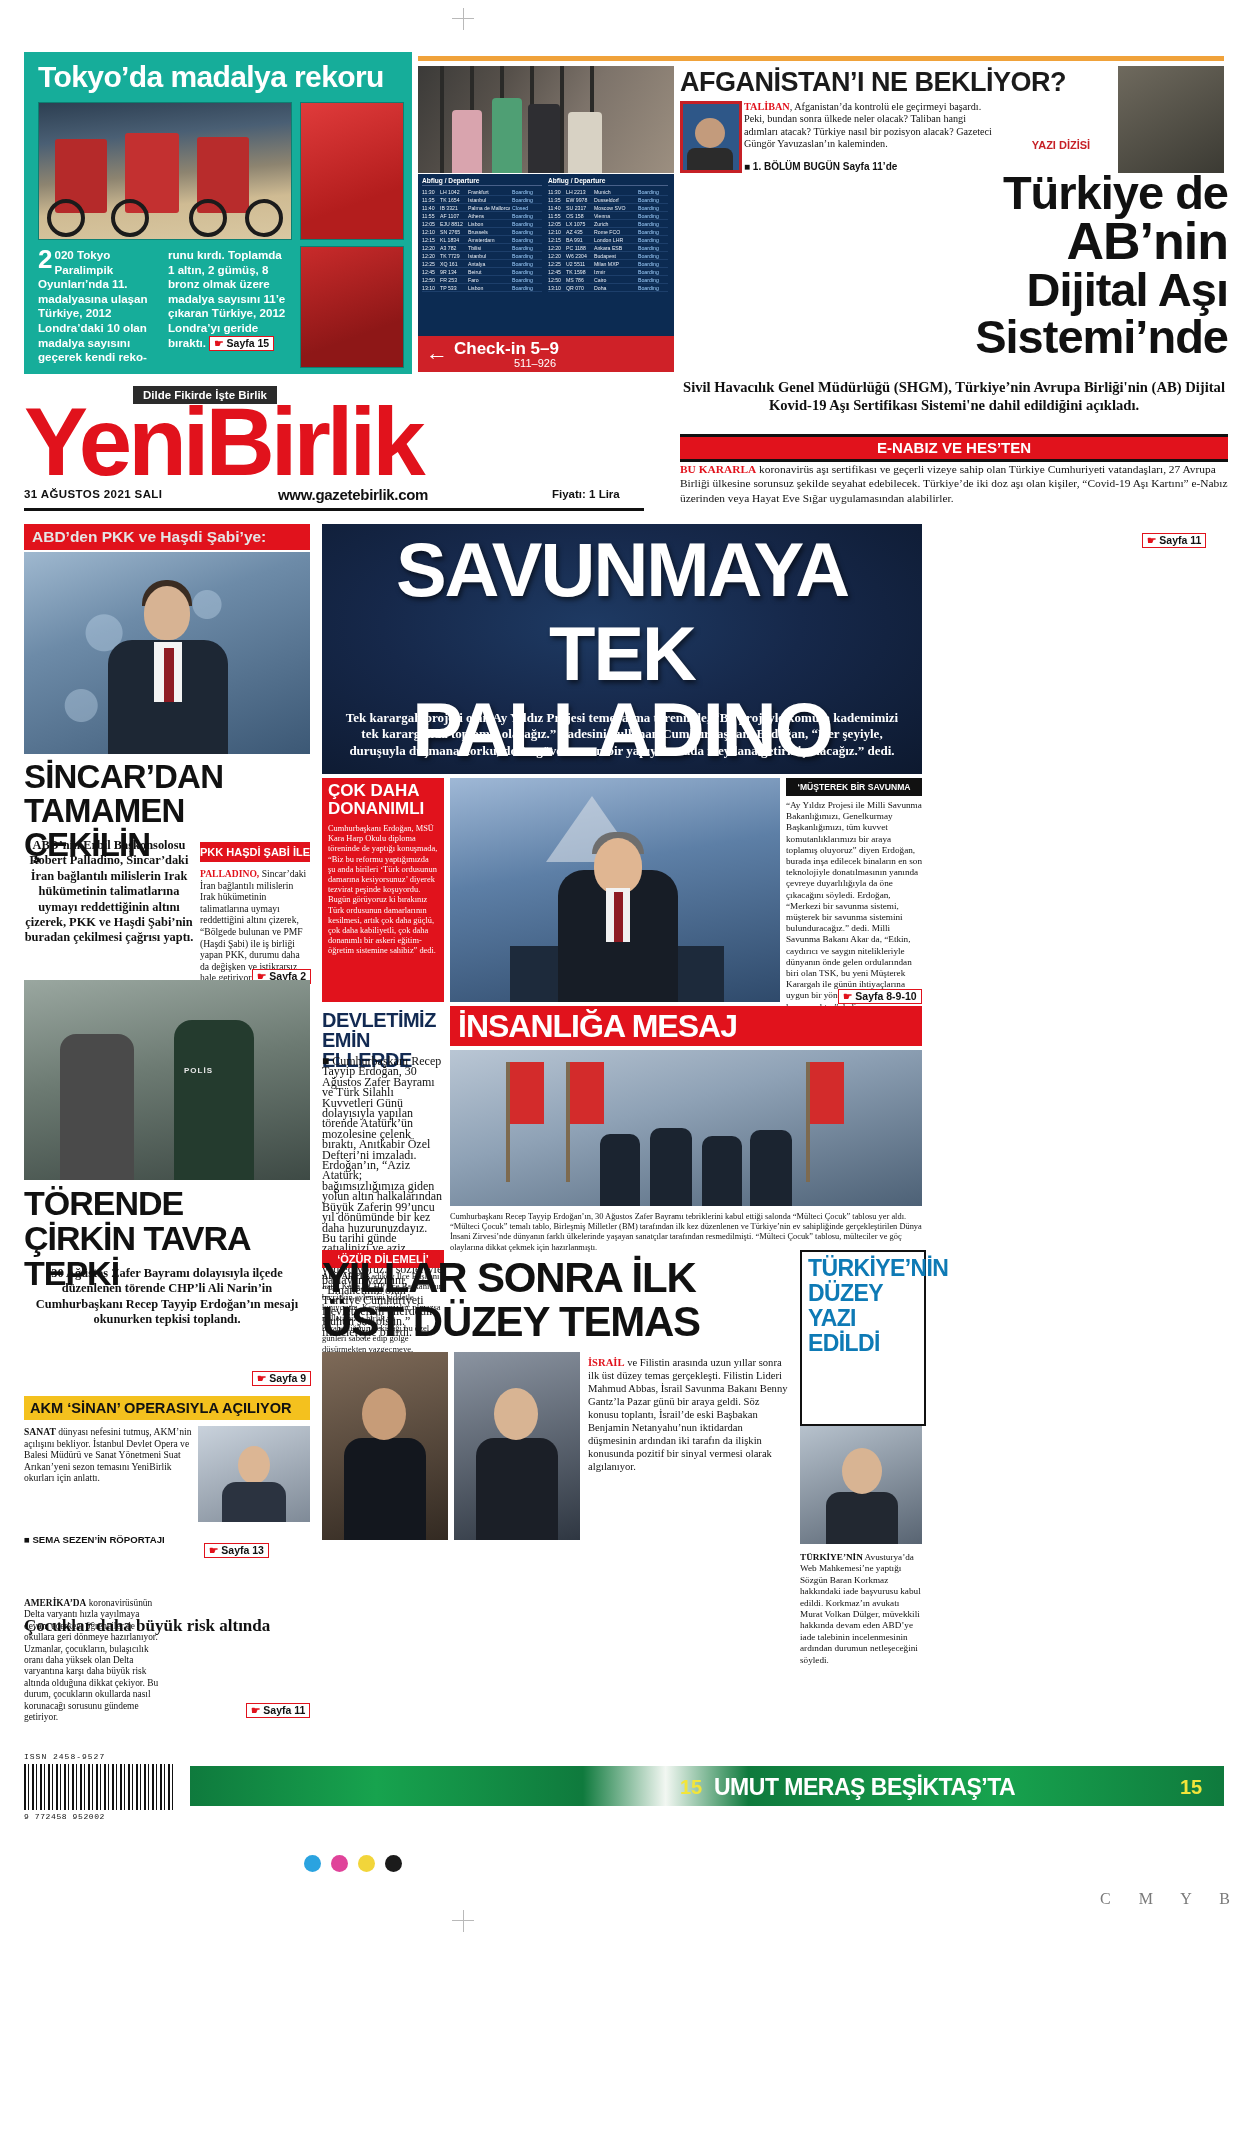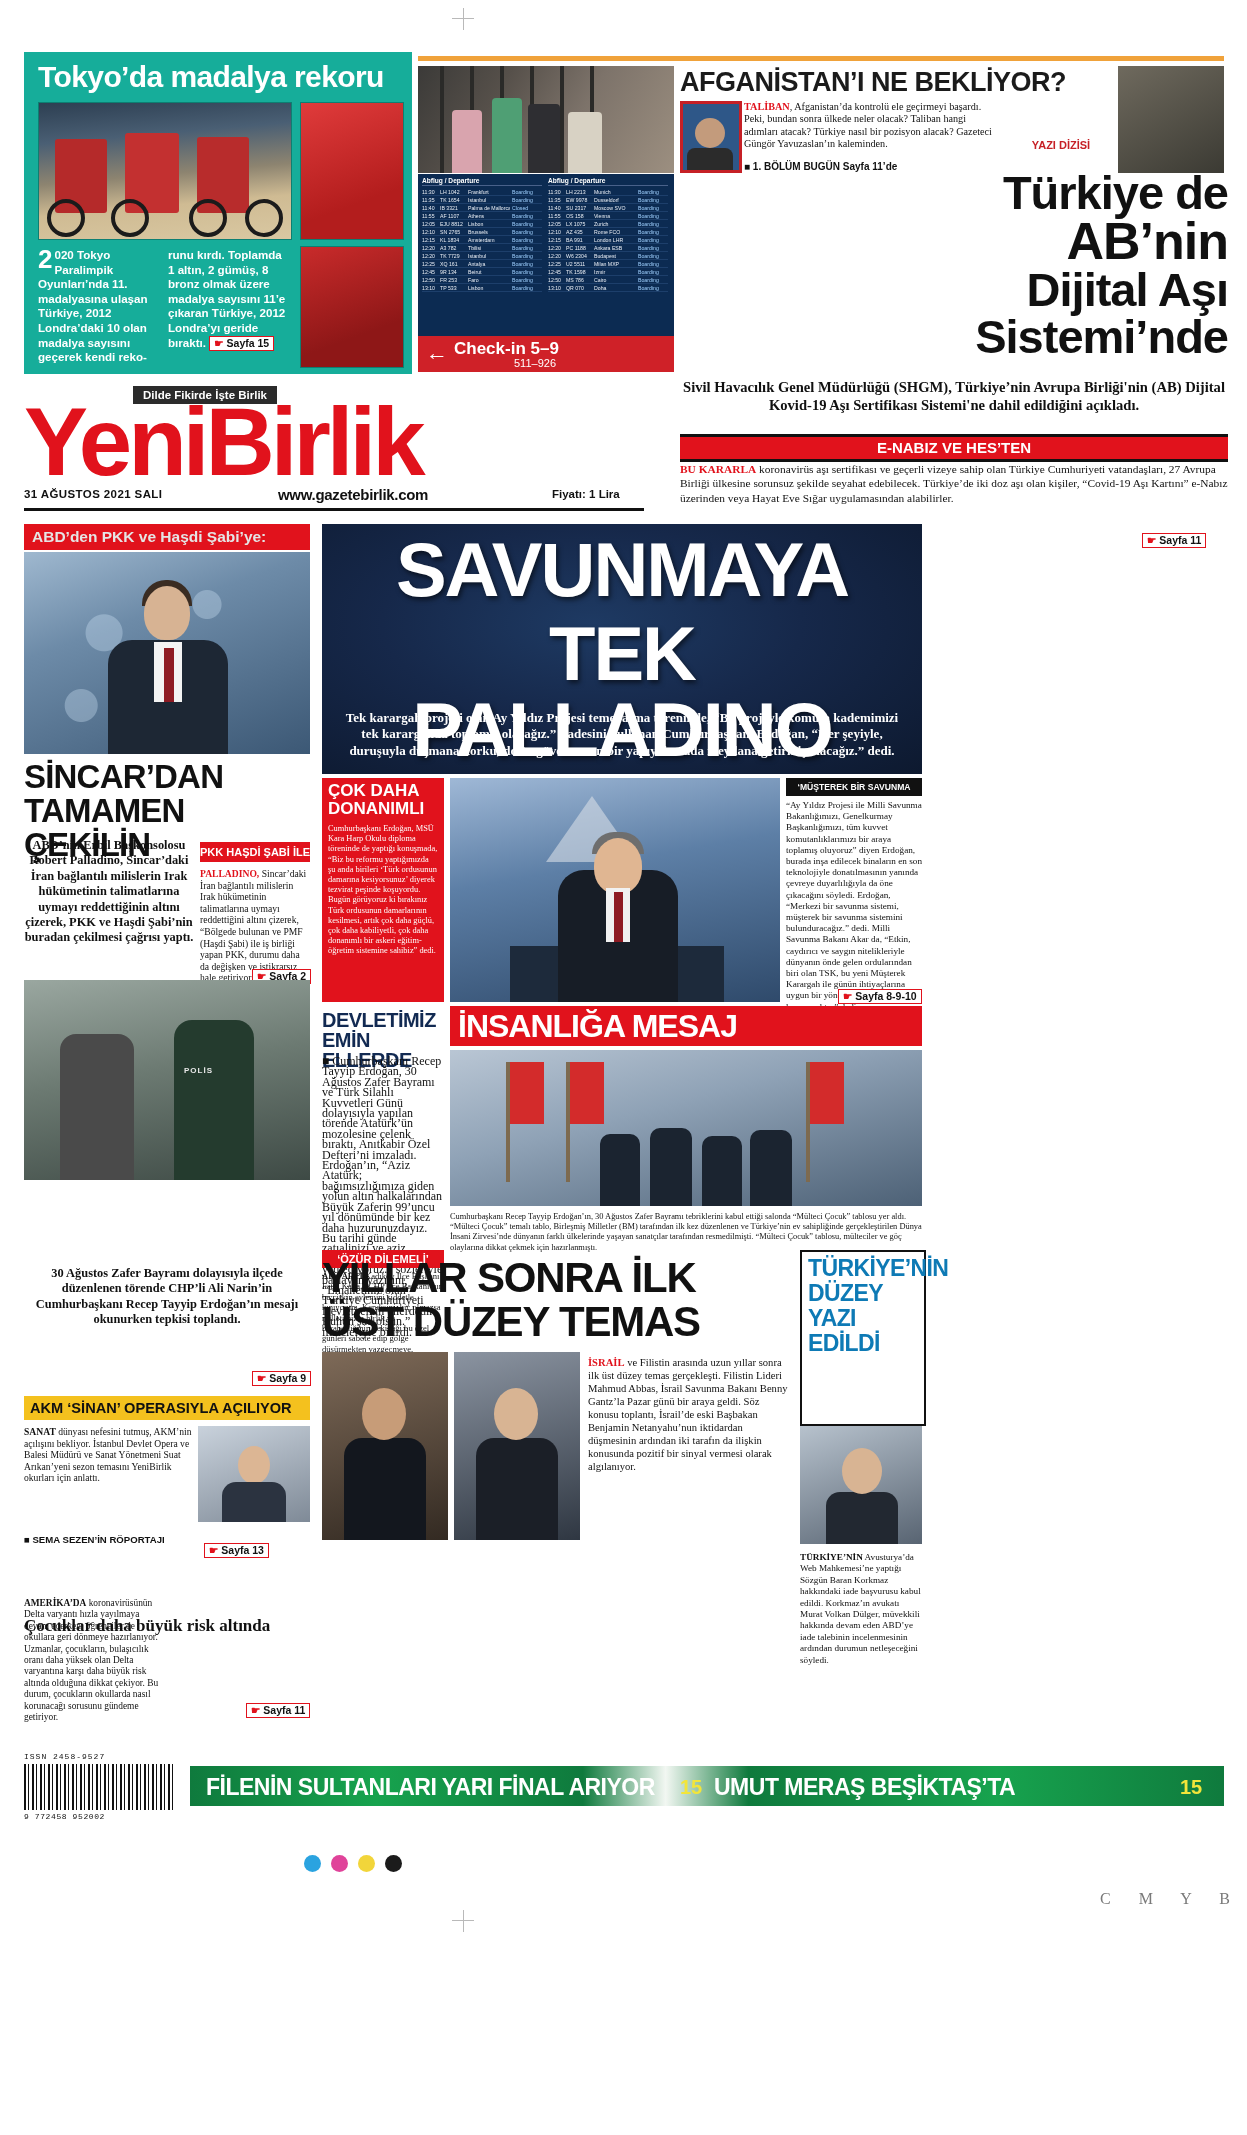--- a/index.html
+++ b/index.html
@@ -544,20 +544,24 @@
     <div class="grp" style="left:252px;top:86px;width:40px;height:70px;"></div>
     <div class="grp" style="left:300px;top:80px;width:42px;height:76px;"></div>
   </div>
   <div class="abs serif" id="insan-cap">Cumhurbaşkanı Recep Tayyip Erdoğan’ın, 30 Ağustos Zafer Bayramı tebriklerini kabul ettiği salonda “Mülteci Çocuk” tablosu yer aldı. “Mülteci Çocuk” temalı tablo, Birleşmiş Milletler (BM) tarafından ilk kez düzenlenen ve Türkiye’nin ev sahipliğinde gerçekleştirilen Dünya İnsani Zirvesi’nde dünyanın farklı ülkelerinde yaşayan sanatçılar tarafından resmedilmişti. “Mülteci Çocuk” tablosu, mülteciler ve göç olaylarına dikkat çekmek için hazırlanmıştı.</div>
 
   <div class="abs" id="tor-photo">
     <div class="civ"></div>
       <div class="cop"></div>
       <div class="polis">POLİS</div>
   </div>
+  <div class="abs" id="tor-head">
+    <div>TÖRENDE</div>
+    <div>ÇİRKİN TAVRA TEPKİ</div>
+  </div>
   <div class="abs serif" id="tor-body">30 Ağustos Zafer Bayramı dolayısıyla ilçede düzenlenen törende CHP’li Ali Narin’in Cumhurbaşkanı Recep Tayyip Erdoğan’ın mesajı okunurken tepkisi toplandı.</div>
   <div class="abs" style="left:252px;top:1368px;">
     <span class="sayfa"><i>☛</i> <span>Sayfa 9</span></span>
   </div>
 
   <div class="abs" id="akm-bar">
     <span>AKM ‘SİNAN’ OPERASIYLA AÇILIYOR</span>
   </div>
   <div class="abs serif" id="akm-body">
     <b>SANAT</b><span> dünyası nefesini tutmuş, AKM’nin açılışını bekliyor. İstanbul Devlet Opera ve Balesi Müdürü ve Sanat Yönetmeni Suat Arıkan’yeni sezon temasını YeniBirlik okurları için anlattı.</span>
@@ -608,21 +612,20 @@
       <div class="f"></div>
     </div>
   <div class="abs serif" id="tr-body">
     <b>TÜRKİYE’NİN</b><span> Avusturya’da Web Mahkemesi’ne yaptığı Sözgün Baran Korkmaz hakkındaki iade başvurusu kabul edildi. Korkmaz’ın avukatı Murat Volkan Dülger, müvekkili hakkında devam eden ABD’ye iade talebinin incelenmesinin ardından durumun netleşeceğini söyledi.</span>
   </div>
 
   <div class="abs" id="isrn">ISSN 2458-9527</div>
   <div class="abs" id="barcode"></div>
   <div class="abs" id="barcode-num">9 772458 952002</div>
   <div class="abs" id="sport-bar">
-    <span class="s1">FİLENİN SULTANLARI YARI FİNAL ARIYOR</span>
     <span class="pg15 g1">15</span>
     <span class="s2">UMUT MERAŞ BEŞİKTAŞ’TA</span>
     <span class="pg15 g2">15</span>
   </div>
   <div class="abs" id="dots"><i style="background: rgb(42, 163, 224);"></i><i style="background: rgb(224, 67, 154);"></i><i style="background: rgb(242, 213, 58);"></i><i style="background: rgb(27, 27, 27);"></i></div>
   <div class="abs" id="cmyk">C M Y B</div>
 
 </div>
 
 </body></html>

